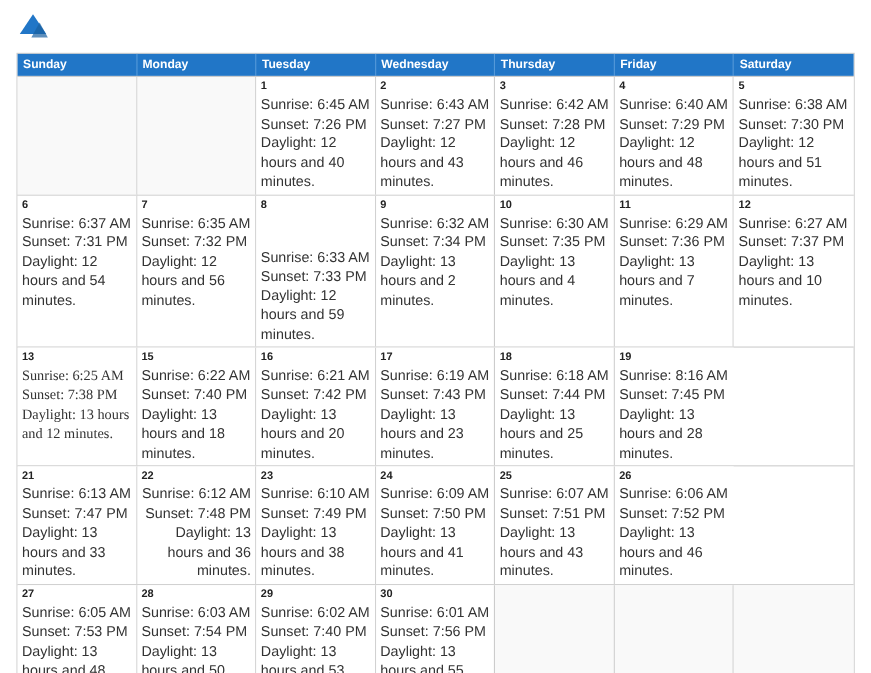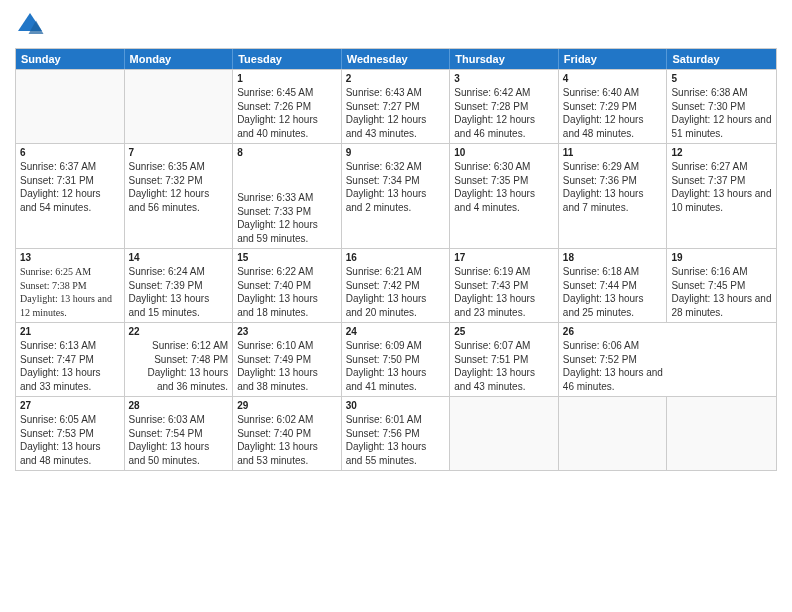--- a/index.html
+++ b/index.html
@@ -102,21 +102,21 @@
     }
     .cal-cell:last-child { border-right: none; }
     .cal-cell.empty { background: #f9f9f9; }
     .day-num {
       font-size: 10px;
       font-weight: bold;
       color: #222;
       margin-bottom: 2px;
     }
     .cell-text {
-      font-size: 10px;
+      font-size: 13px;
       line-height: 1.35;
       color: #333;
     }
   </style>
 </head>
 <body>
 
 <div class="page">
   <div class="header">
     <div class="logo">
@@ -225,26 +225,20 @@
           </div>
         </div>
         <div class="cal-row">
           <div class="cal-cell">
             <div class="day-num">13</div>
             <div class="cell-text" style="white-space: pre-line; font-family: Liberation Serif, serif;">Sunrise: 6:25 AM
 Sunset: 7:38 PM
 Daylight: 13 hours and 12 minutes.</div>
           </div>
           <div class="cal-cell">
-            <div class="day-num">14</div>
-            <div class="cell-text" style="white-space: pre-line;">Sunrise: 6:24 AM
-Sunset: 7:39 PM
-Daylight: 13 hours and 15 minutes.</div>
-          </div>
-          <div class="cal-cell">
             <div class="day-num">15</div>
             <div class="cell-text" style="white-space: pre-line;">Sunrise: 6:22 AM
 Sunset: 7:40 PM
 Daylight: 13 hours and 18 minutes.</div>
           </div>
           <div class="cal-cell">
             <div class="day-num">16</div>
             <div class="cell-text" style="white-space: pre-line;">Sunrise: 6:21 AM
 Sunset: 7:42 PM
 Daylight: 13 hours and 20 minutes.</div>
@@ -256,21 +250,21 @@
 Daylight: 13 hours and 23 minutes.</div>
           </div>
           <div class="cal-cell">
             <div class="day-num">18</div>
             <div class="cell-text" style="white-space: pre-line;">Sunrise: 6:18 AM
 Sunset: 7:44 PM
 Daylight: 13 hours and 25 minutes.</div>
           </div>
           <div class="cal-cell">
             <div class="day-num">19</div>
-            <div class="cell-text" style="white-space: pre-line;">Sunrise: 6:16 AM
+            <div class="cell-text" style="white-space: pre-line;">Sunrise: 8:16 AM
 Sunset: 7:45 PM
 Daylight: 13 hours and 28 minutes.</div>
           </div>
         </div>
         <div class="cal-row">
           <div class="cal-cell">
             <div class="day-num">21</div>
             <div class="cell-text" style="white-space: pre-line;">Sunrise: 6:13 AM
 Sunset: 7:47 PM
 Daylight: 13 hours and 33 minutes.</div>

